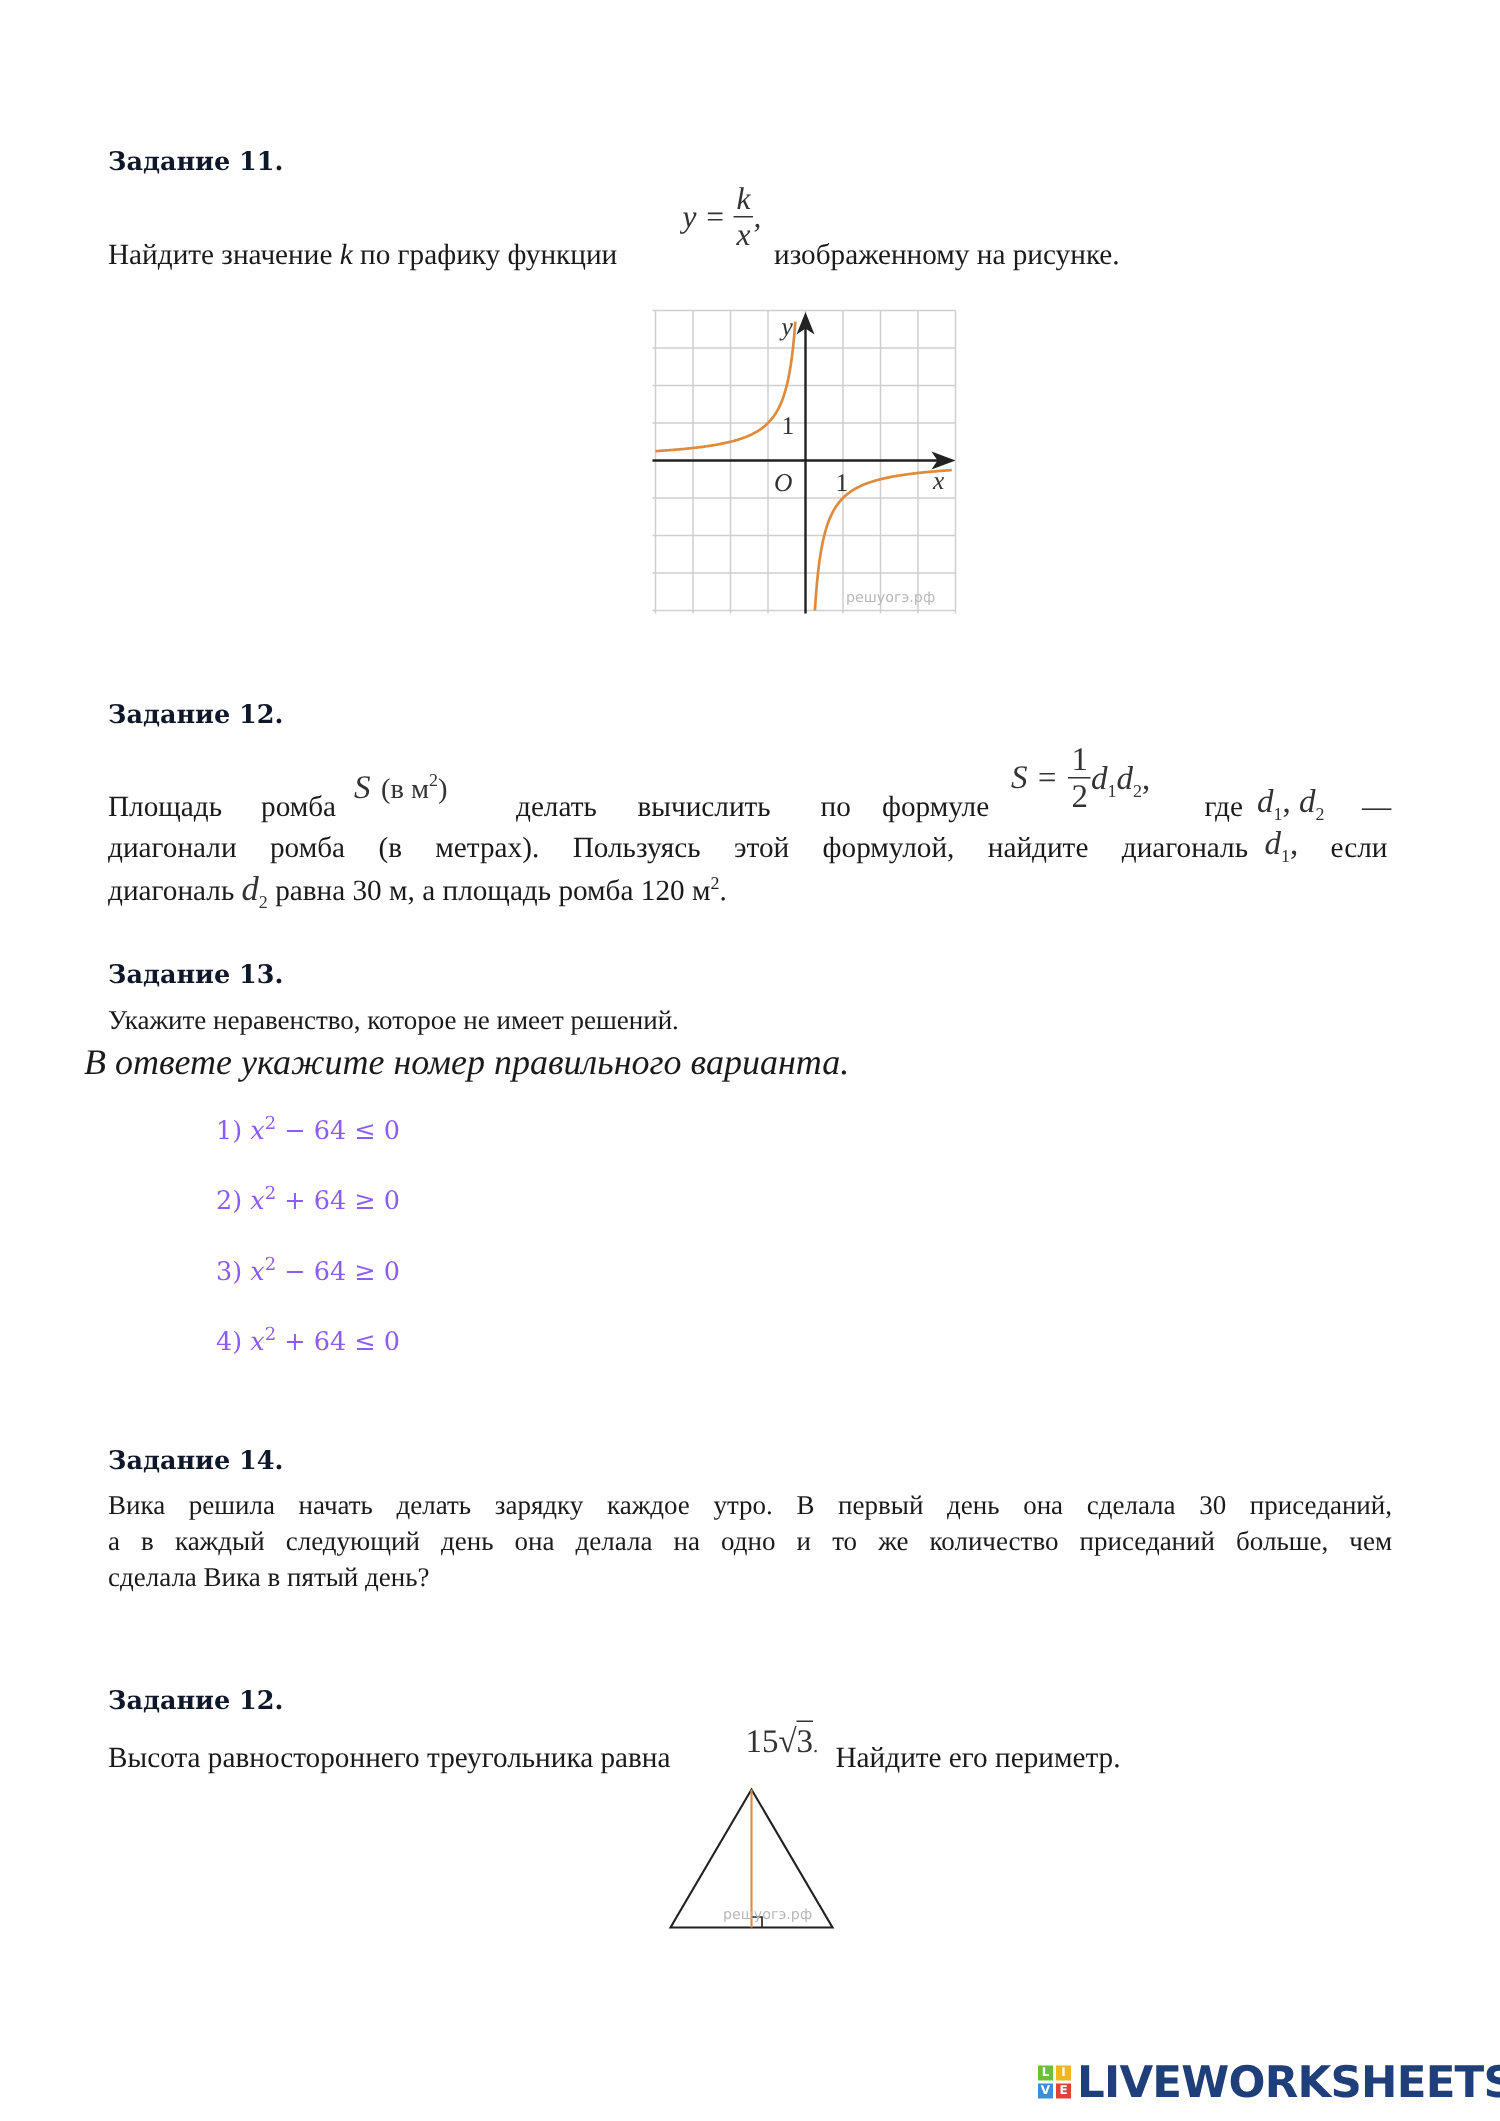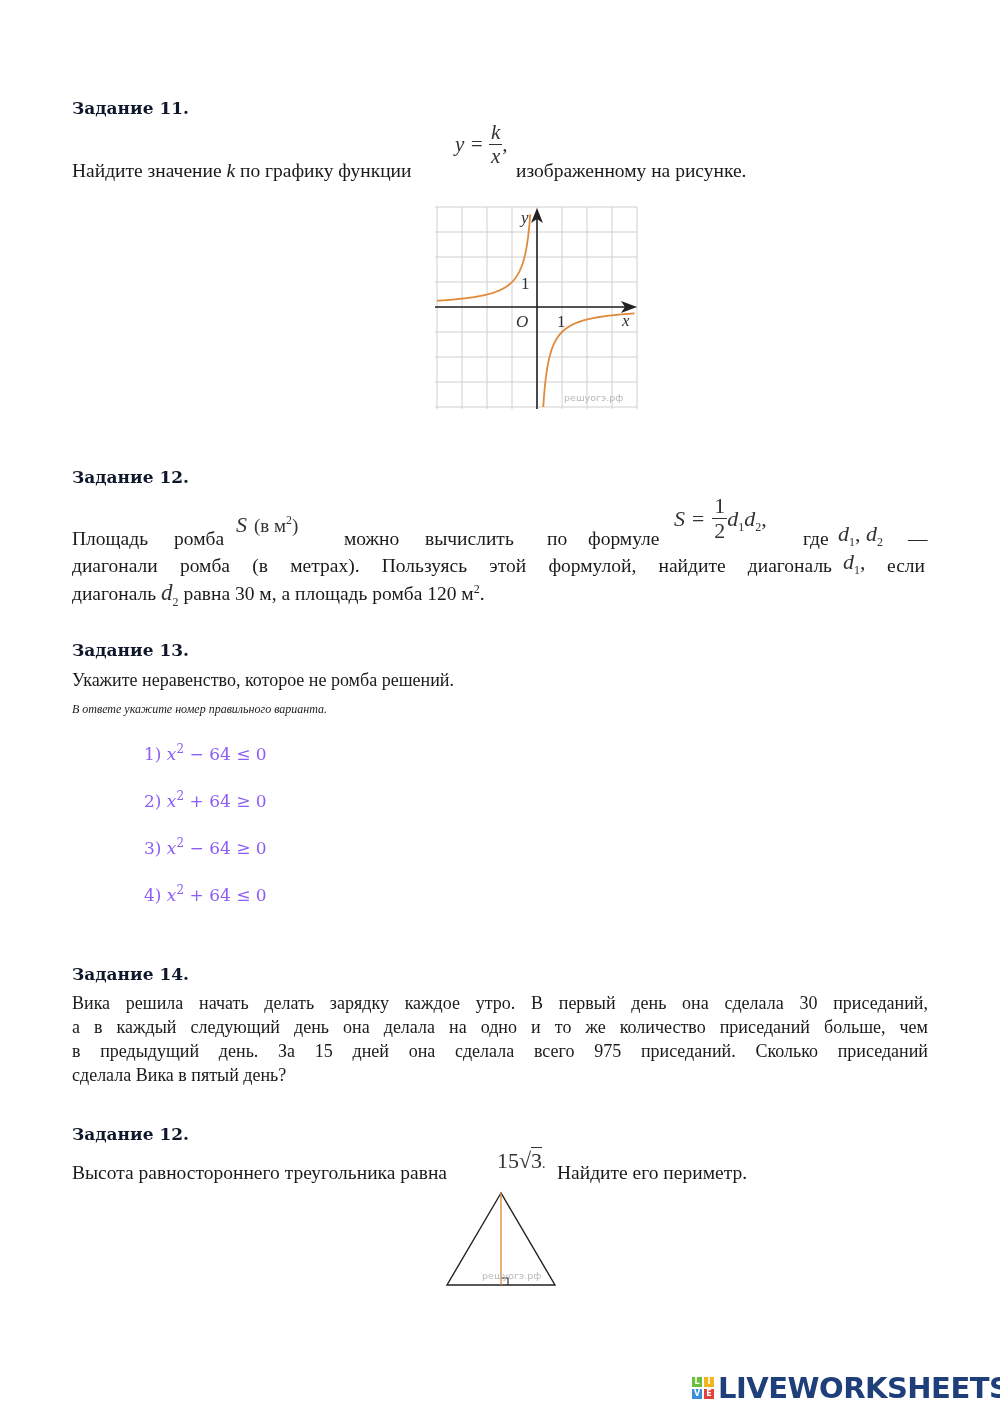--- a/index.html
+++ b/index.html
@@ -78,21 +78,21 @@
   <text x="124" y="122" font-family="Liberation Serif, serif" font-size="17" fill="#333">1</text>
   <text x="88" y="84" font-family="Liberation Serif, serif" font-size="17" fill="#333">1</text>
   <text x="131" y="196" font-family="DejaVu Sans, sans-serif" font-size="9.5" fill="#b8b8b8">решуогэ.рф</text>
 </svg>
 
 <div class="abs h" style="left:72px; top:467px;">Задание 12.</div>
 
 <div class="abs cond" style="left:72px; top:528px; width:856px; height:26px;">
   <span class="abs" style="left:0;">Площадь</span>
   <span class="abs" style="left:102px;">ромба</span>
-  <span class="abs" style="left:272px;">можно</span>
+  <span class="abs" style="left:272px;">делать</span>
   <span class="abs" style="left:353px;text-align:center;">вычислить</span>
   <span class="abs" style="left:475px;">по</span>
   <span class="abs" style="left:516px;">формуле</span>
   <span class="abs" style="left:731px;">где</span>
   <span class="abs" style="left:836px;">—</span>
 </div>
 
 <div class="abs" style="left:236px; top:512px; font-size:22px; white-space:nowrap;">
   <span class="math">S</span>
   <span class="mathr" style="font-size:19px;">(в м</span><sup class="s mathr">2</sup><span class="mathr" style="font-size:19px;">)</span>
@@ -117,41 +117,40 @@
   <i class="math">d</i><sub class="s mathr">1</sub><span class="mathr">,</span>
 </div>
 <div class="abs cond" style="left:887px; top:555px;">если</div>
 
 <div class="abs cond" style="left:72px; top:580px; white-space:nowrap;">
   <span>диагональ</span>
   <span style="font-size:23px;"><i class="math">d</i><sub class="s mathr">2</sub></span><span> равна 30 м, а площадь ромба 120 м</span><sup class="s">2</sup><span>.</span>
 </div>
 
 <div class="abs h" style="left:72px; top:640px;">Задание 13.</div>
-<div class="abs p" style="left:72px; top:668px; font-size:18px;">Укажите неравенство, которое не ромба решений.</div>
-<div class="abs p" style="left:72px; top:697px; font-size:12px; font-style:italic;">В ответе укажите номер правильного варианта.</div>
+<div class="abs p" style="left:72px; top:668px; font-size:18px;">Укажите неравенство, которое не имеет решений.</div>
+<div class="abs p" style="left:56px; top:697px; font-size:24px; font-style:italic;">В ответе укажите номер правильного варианта.</div>
 
 <div class="abs opt" style="left:144px; top:744px;">
   <span>1)</span> <i>x</i><sup class="s">2</sup><span> − 64 ≤ 0</span>
 </div>
 <div class="abs opt" style="left:144px; top:791px;">
   <span>2)</span> <i>x</i><sup class="s">2</sup><span> + 64 ≥ 0</span>
 </div>
 <div class="abs opt" style="left:144px; top:838px;">
   <span>3)</span> <i>x</i><sup class="s">2</sup><span> − 64 ≥ 0</span>
 </div>
 <div class="abs opt" style="left:144px; top:885px;">
   <span>4)</span> <i>x</i><sup class="s">2</sup><span> + 64 ≤ 0</span>
 </div>
 
 <div class="abs h" style="left:72px; top:964px;">Задание 14.</div>
 <div class="abs p" style="left:72px; top:991px; width:856px; font-size:18px;">
   <div class="justify">Вика решила начать делать зарядку каждое утро. В первый день она сделала 30 приседаний,</div>
   <div class="justify">а в каждый следующий день она делала на одно и то же количество приседаний больше, чем</div>
-  <div class="justify">в предыдущий день. За 15 дней она сделала всего 975 приседаний. Сколько приседаний</div>
   <div>сделала Вика в пятый день?</div>
 </div>
 
 <div class="abs h" style="left:72px; top:1124px;">Задание 12.</div>
 <div class="abs cond" style="left:72px; top:1162px; white-space:nowrap;">Высота равностороннего треугольника равна</div>
 <div class="abs mathr" style="left:497px; top:1148px; font-size:22px; white-space:nowrap;">
   <span>15</span><span>√</span><span style="border-top:1px solid #333;">3</span><span style="font-size:14px;">.</span>
 </div>
 <div class="abs cond" style="left:557px; top:1162px; white-space:nowrap;">Найдите его периметр.</div>
 

